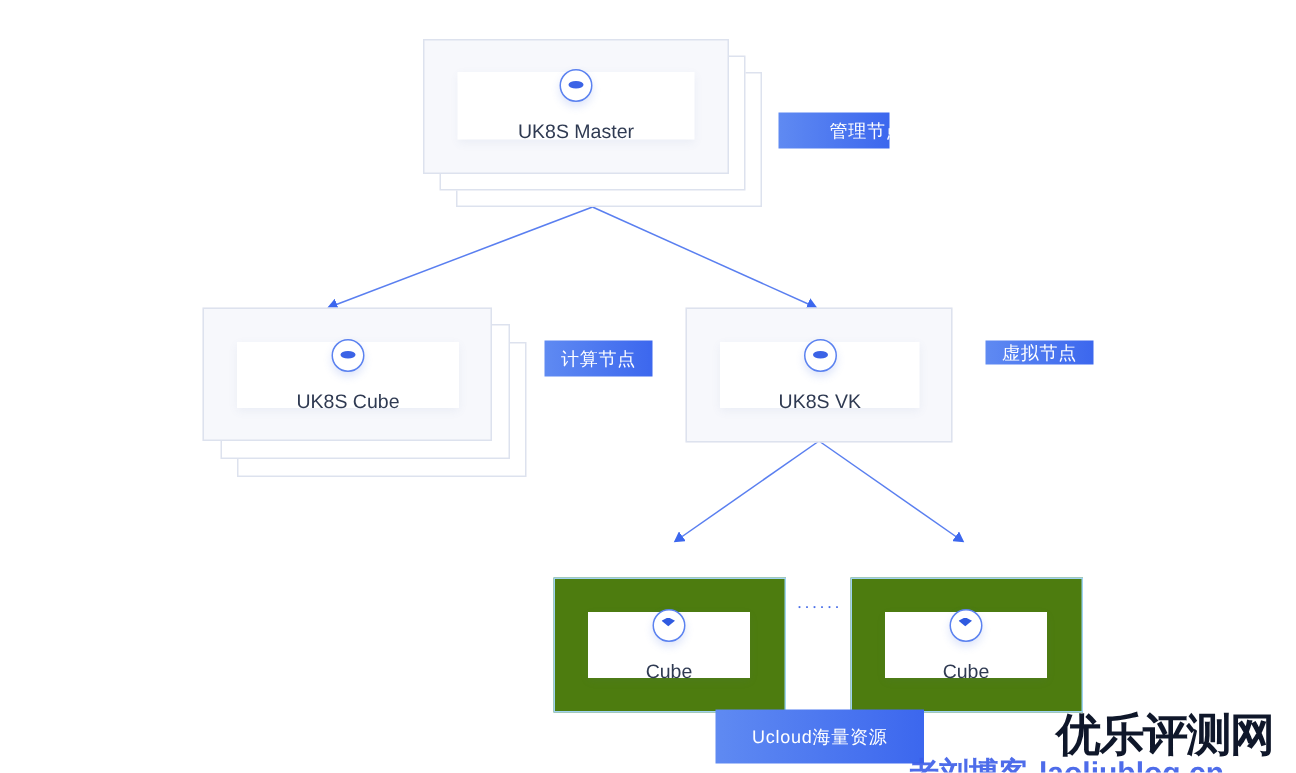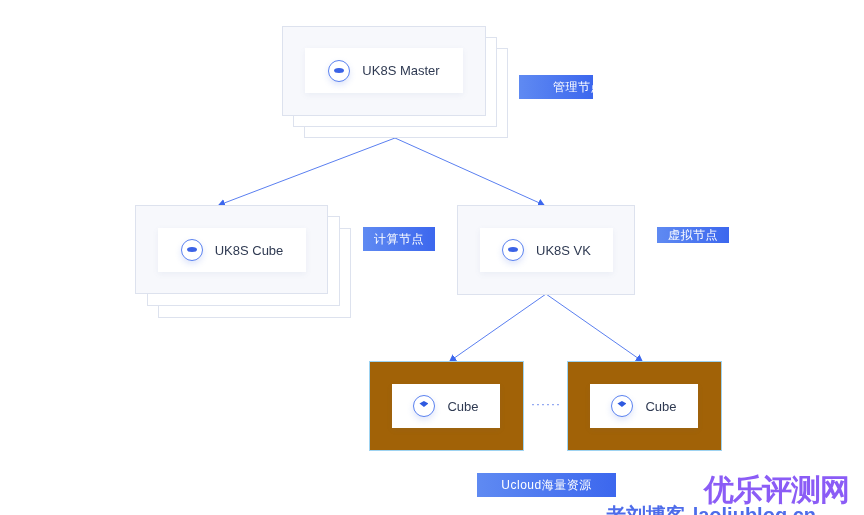--- a/index.html
+++ b/index.html
@@ -2,37 +2,37 @@
 <html><head>
 <meta charset="utf-8">
 <style>
   html, body { margin:0; padding:0; }
   body { width:864px; height:515px; background:#ffffff; position:relative; overflow:hidden;
          font-family:"Liberation Sans", "DejaVu Sans", sans-serif; }
   .abs { position:absolute; box-sizing:border-box; }
   .layer { background:#ffffff; border:1px solid #dde2ee; }
   .panel { background:#f7f8fc; border:1px solid #dde2ee; }
   .card { background:#ffffff; box-shadow:0 2px 6px rgba(90,110,170,0.08);
-          display:flex; align-items:center; justify-content:center; gap:12px; }
+          display:flex; align-items:center; justify-content:center; gap:12px;flex-direction:column; }
   .card-label { font-size:13px; color:#2f3a52; white-space:nowrap; }
   .icon { width:22px; height:22px; border-radius:50%; border:1.5px solid #5b82f0;
           box-sizing:border-box; position:relative; background:#ffffff;
           box-shadow:0 3px 6px rgba(70,110,230,0.18); flex:0 0 auto; }
   .icon .disc { position:absolute; left:5px; top:7px; width:10px; height:5px; border-radius:50%;
                 background:#3b63e6; }
   .icon .cube { position:absolute; left:5px; top:5px; width:9px; height:6px;
                 background:#2f5ae0; clip-path:polygon(50% 0,100% 40%,50% 100%,0 40%); }
   .tag { background:linear-gradient(90deg,#5f8af2 0%,#3c67ee 100%); color:#ffffff;
          font-size:12px; display:flex; align-items:center; justify-content:center;
          white-space:nowrap; letter-spacing:0.5px; }
-  .cube-panel { background:#a16207; border:1px solid #9ed3f1; }
+  .cube-panel { background:#4d7c0f; border:1px solid #9ed3f1;margin-top:24px; }
   .dots { font-size:12px; color:#4a6fe8; letter-spacing:1px; }
   svg.lines { position:absolute; left:0; top:0; }
   .wm1 { color:#3b5de8; font-size:20px; font-weight:bold; opacity:0.9; white-space:nowrap;margin-top:37px; }
-  .wm2 { color:#8b5cf6; font-size:30px; font-weight:bold; white-space:nowrap; letter-spacing:-1px; }
+  .wm2 { color:#0f172a; font-size:30px; font-weight:bold; white-space:nowrap; letter-spacing:-1px; }
 </style>
 </head>
 <body>
 
 <svg class="lines" width="864" height="515">
   <defs>
     <marker id="arr" markerWidth="8" markerHeight="8" refX="6" refY="4" orient="auto" markerUnits="userSpaceOnUse">
       <path d="M0,0 L7,4 L0,8 Z" fill="#3c67ee"></path>
     </marker>
   </defs>
@@ -87,16 +87,16 @@
 <div class="abs dots" style="left:531px;top:397px;">······</div>
 <div class="abs cube-panel" style="left:567px;top:361px;width:155px;height:90px;">
   <div class="abs card" style="left:22px;top:22px;width:108px;height:44px;">
     <span class="icon">
         <span class="cube"></span>
       </span>
     <span class="card-label">Cube</span>
   </div>
 </div>
 
-<div class="abs tag" style="left:477px;top:473px;width:139px;height:24px;">Ucloud海量资源</div>
+<div class="abs tag" style="left:477px;top:473px;width:139px;height:36px;">Ucloud海量资源</div>
 
 <div class="abs wm1" style="left:606px;top:465px;">老刘博客-laoliublog.cn</div>
 <div class="abs wm2" style="left:704px;top:470px;">优乐评测网</div>
 
 </body></html>

